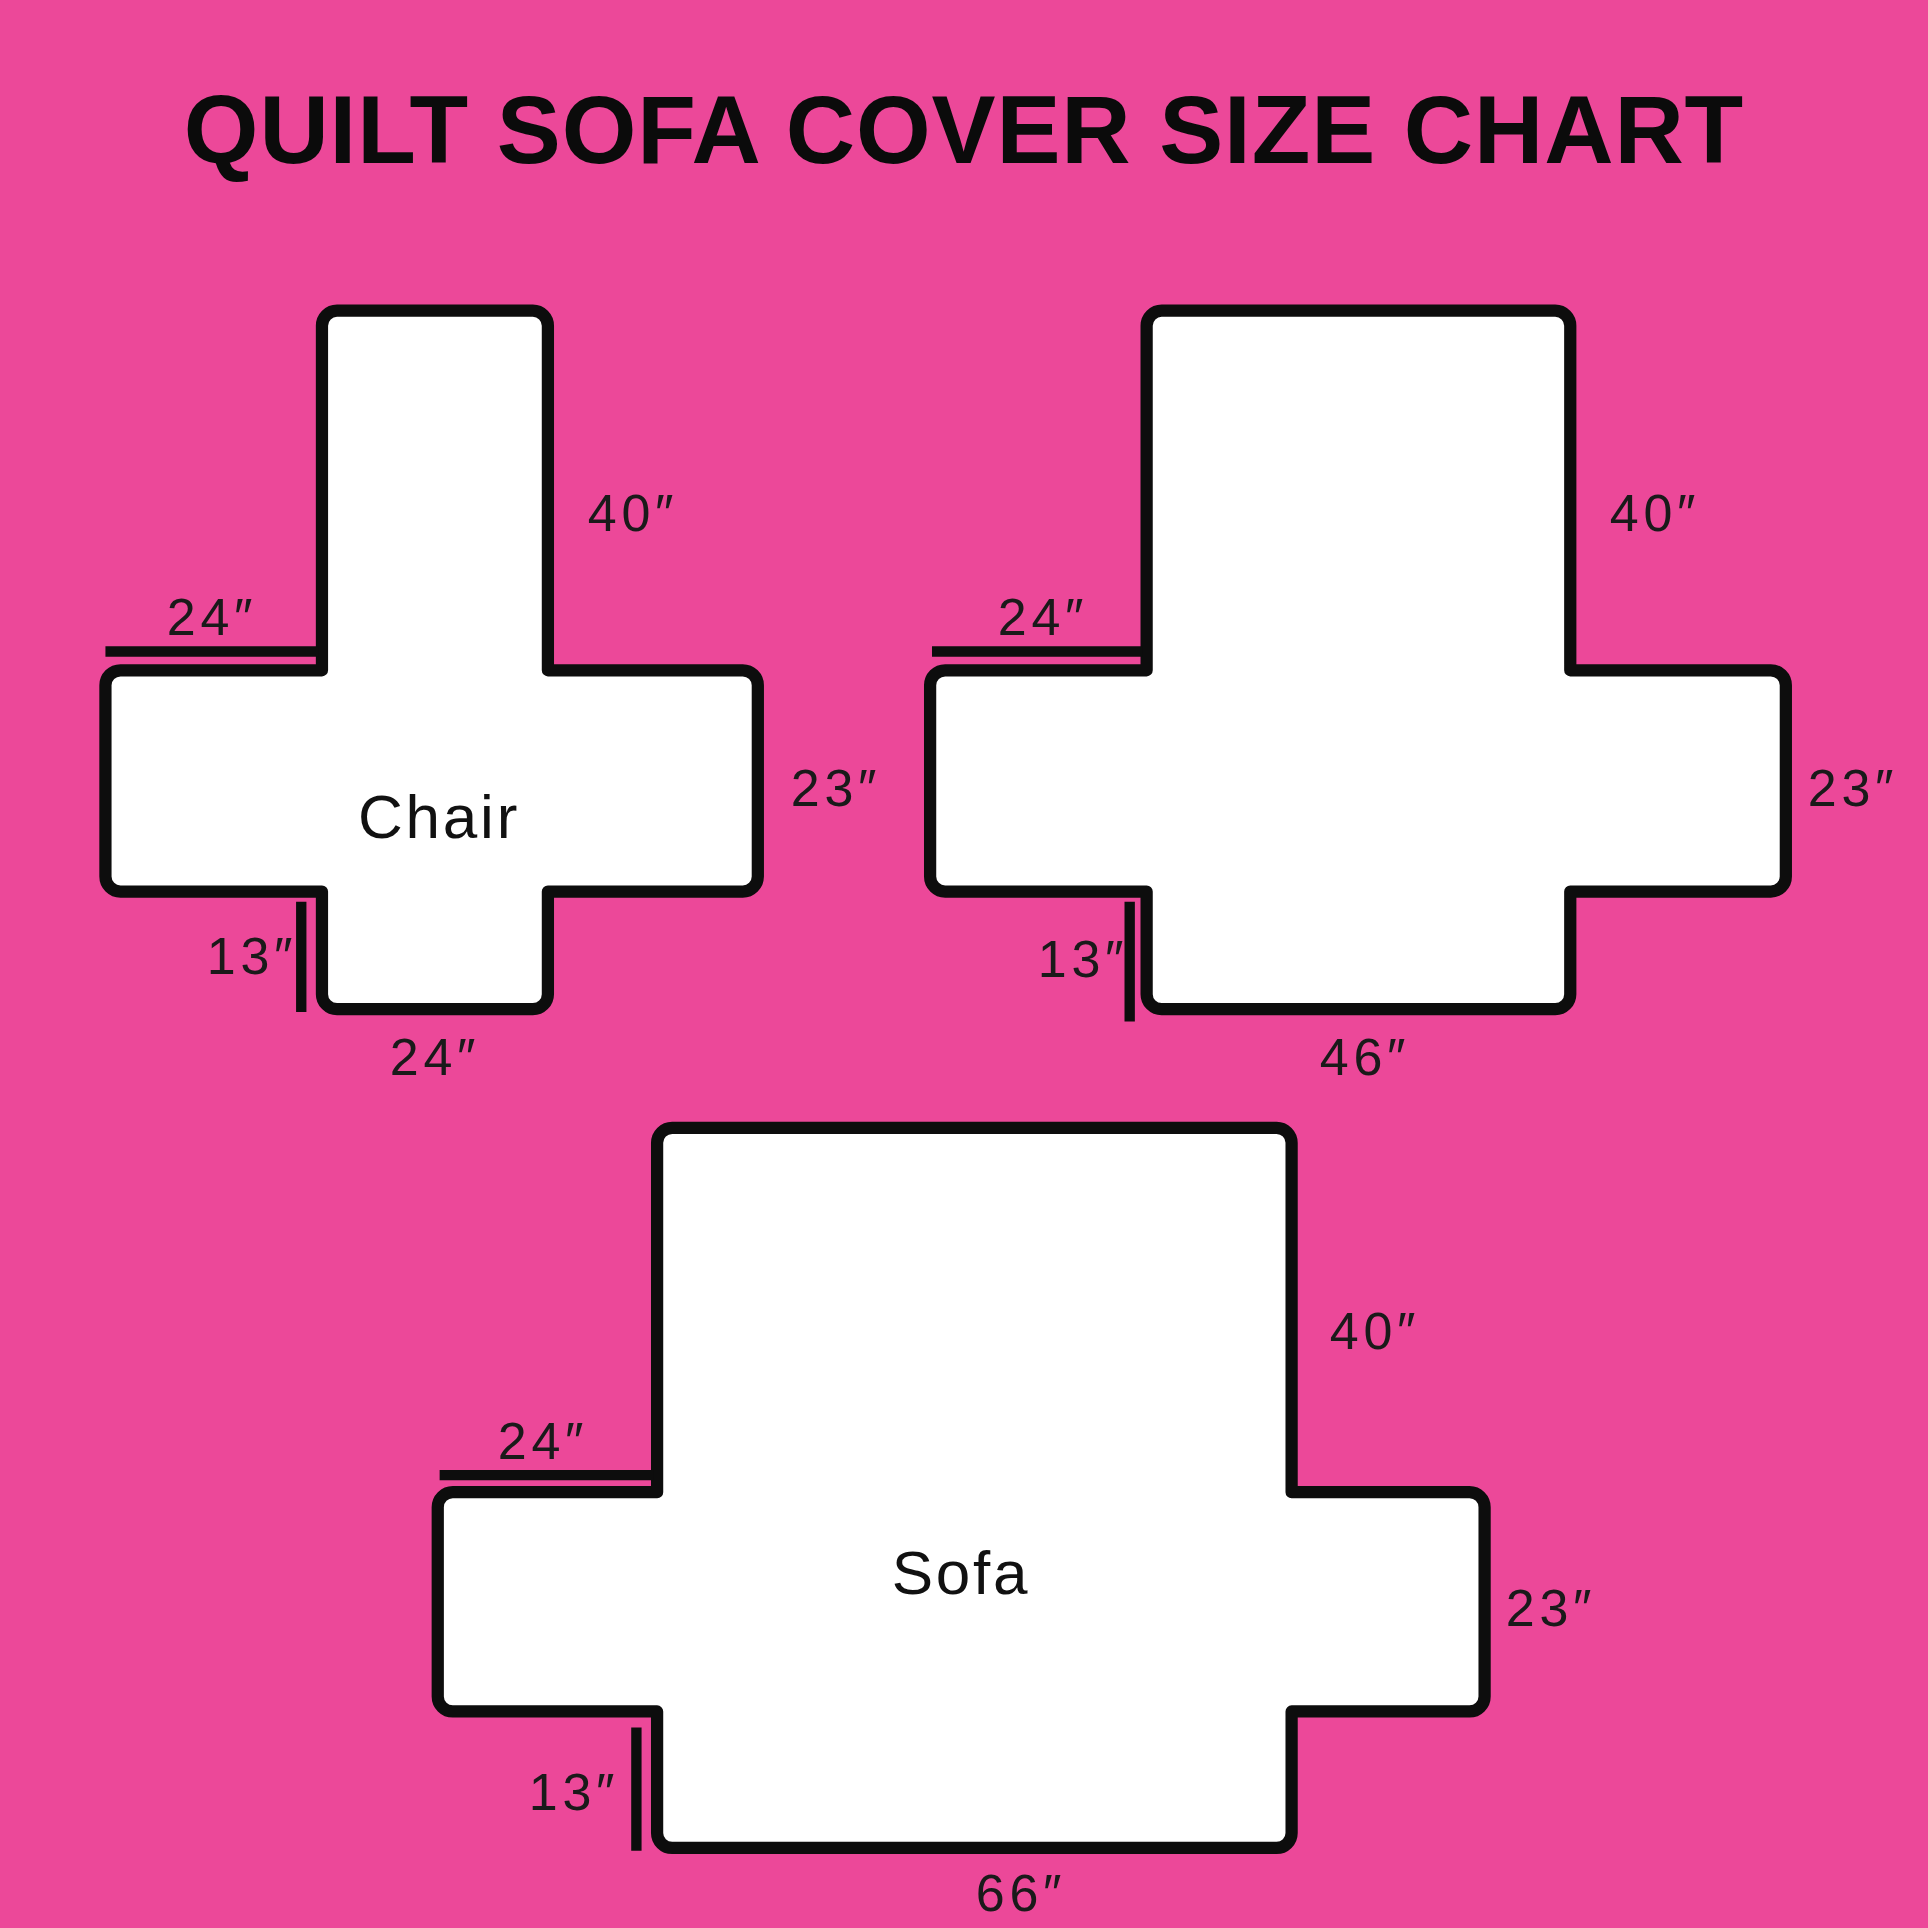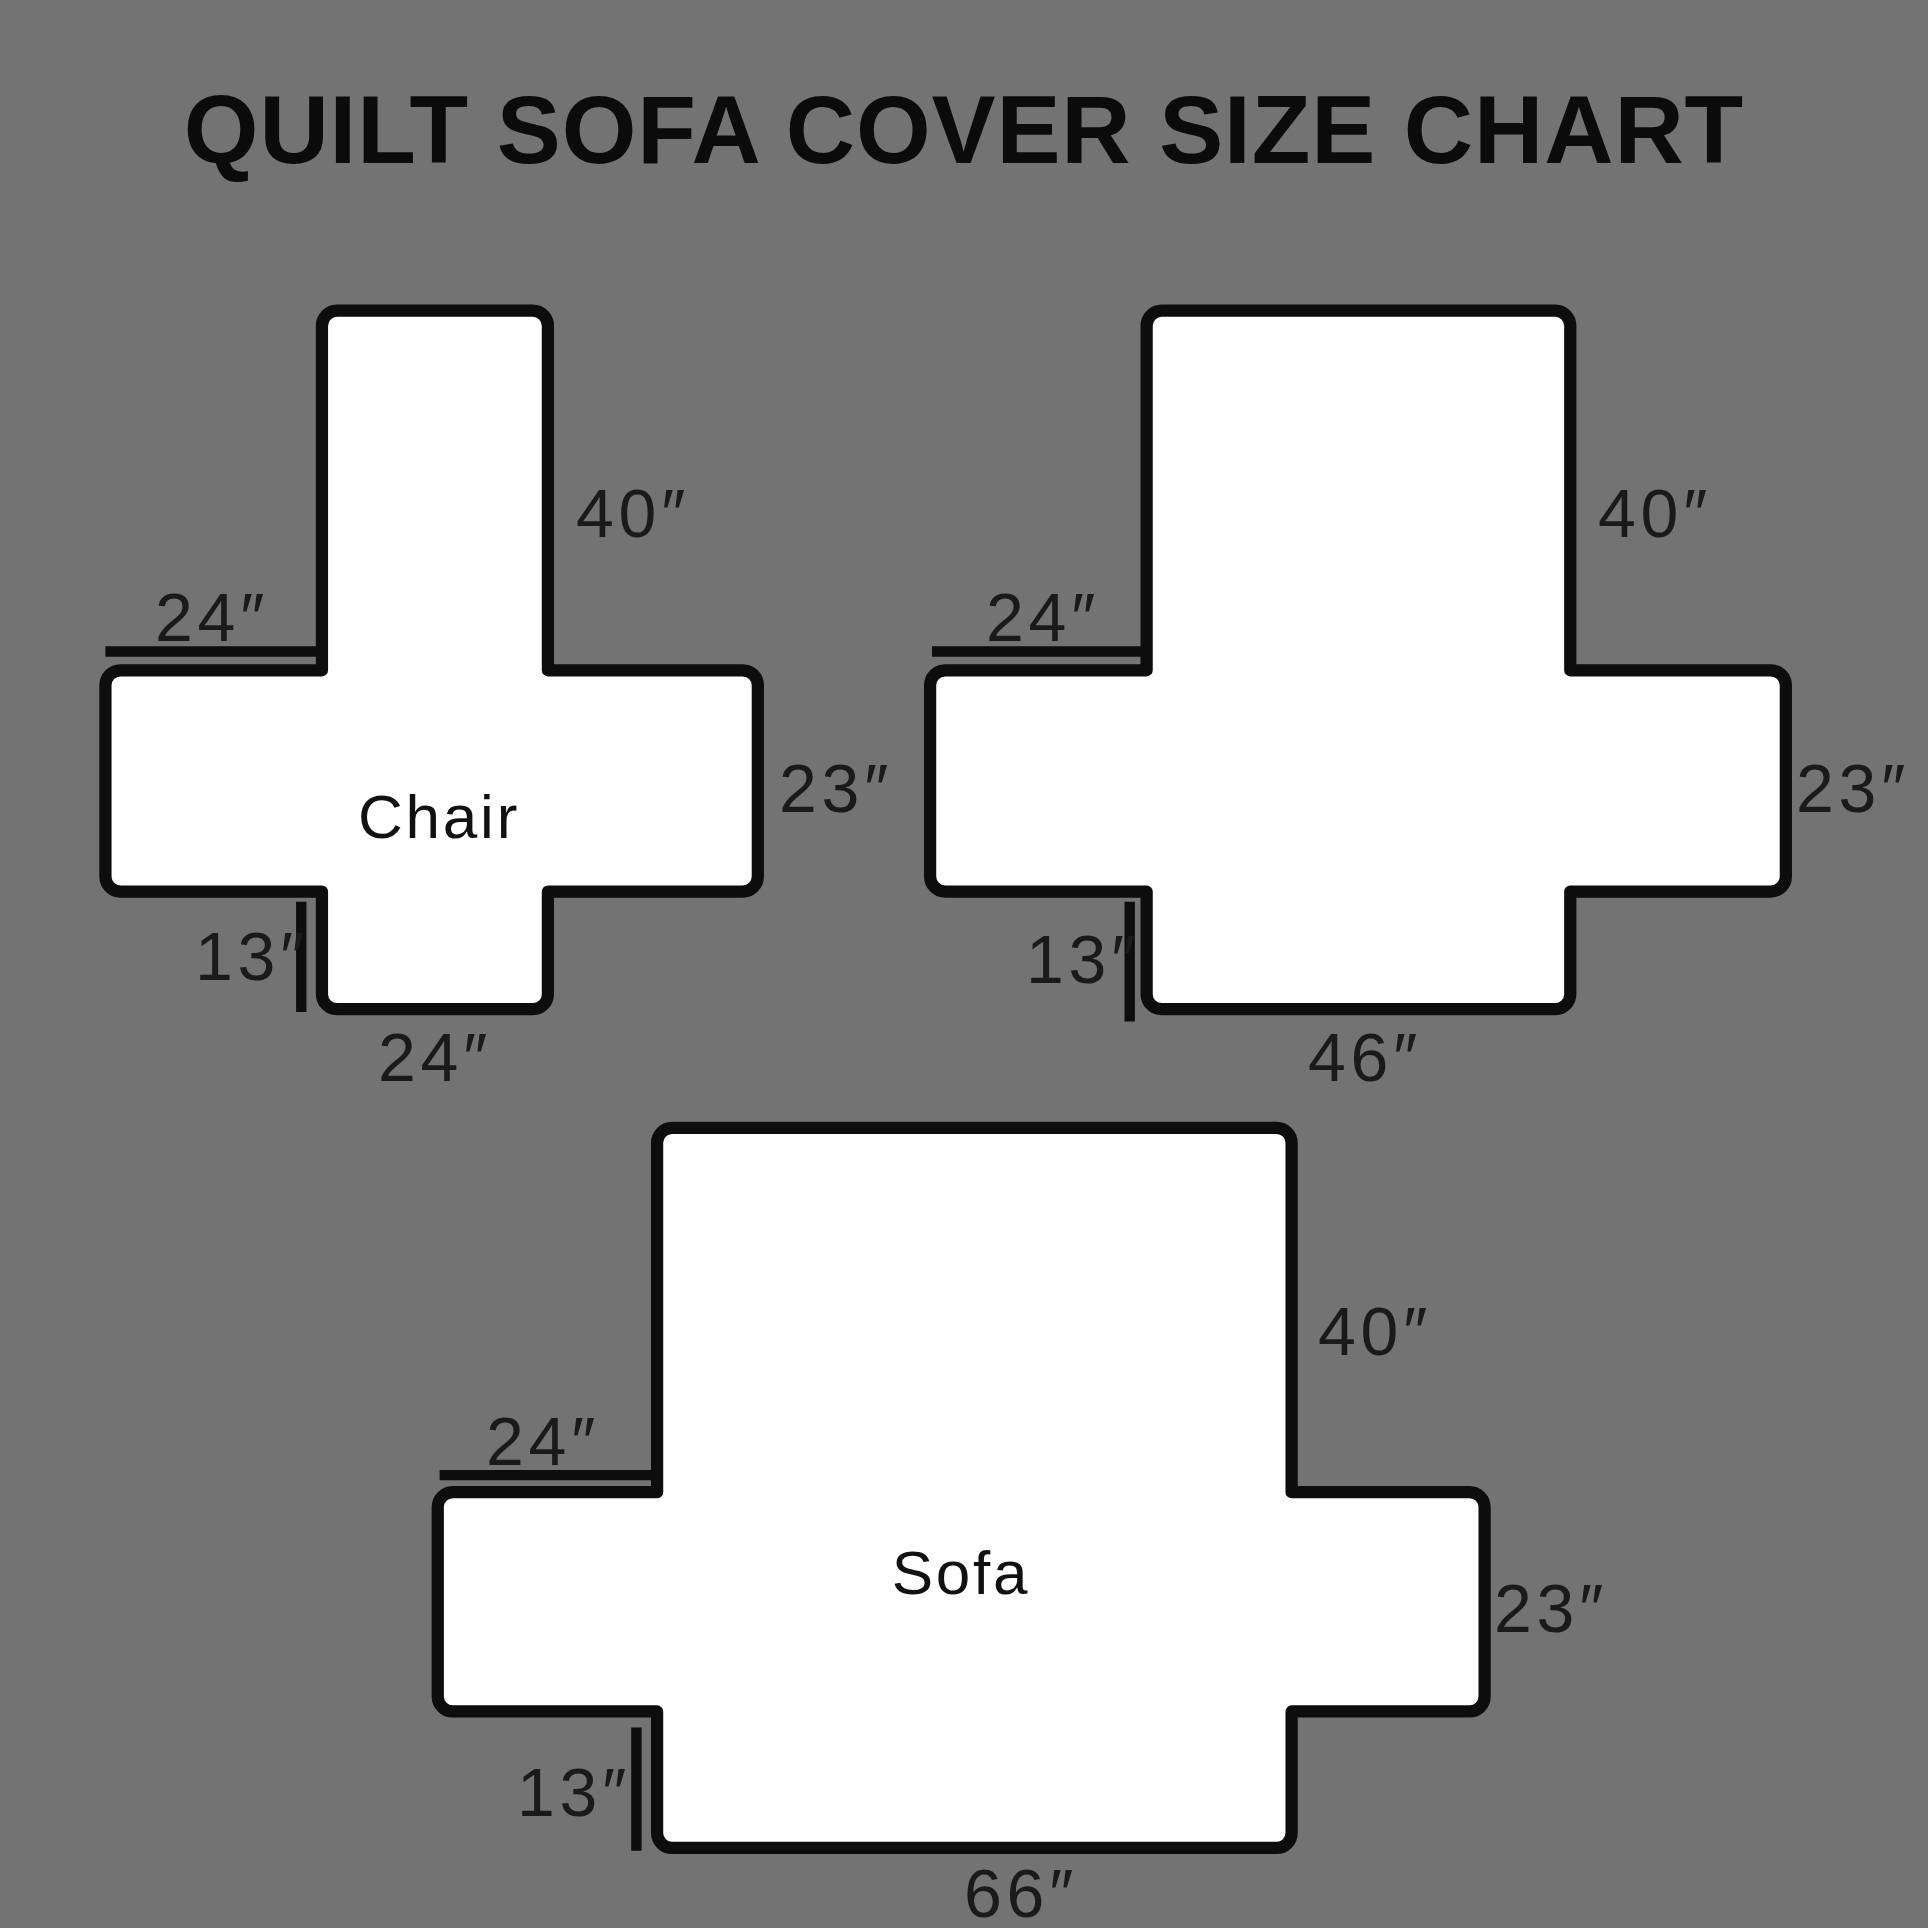--- a/index.html
+++ b/index.html
@@ -1,37 +1,37 @@
 <!DOCTYPE html>
 <html style="font-size:15px"><head>
 <meta charset="utf-8">
 <style>
   html,body{margin:0;padding:0;background:#fff;}
   #stage{
     position:relative;
     width:1928px;height:1928px;
-    background:#737373;
+    background:#ec4899;
     font-family:"Liberation Sans","DejaVu Sans",sans-serif;
     overflow:hidden;
   }
   #outline-svg{position:absolute;left:0;top:0;}
   .page-title{
     position:absolute;
     left:0;top:75px;width:1928px;
     text-align:center;
     font-size:96px;
     font-weight:700;
     letter-spacing:0.9px;
     color:#0b0b0b;
     white-space:nowrap;
   }
   .dim-label{
     position:absolute;
     transform:translate(-50%,-50%);
-    font-size:68px;
+    font-size:52px;
     letter-spacing:4.7px;
     color:#1a1a1a;
     white-space:nowrap;
   }
   .name-label{
     position:absolute;
     transform:translate(-50%,-50%);
     font-size:62px;
     letter-spacing:2.8px;
     color:#111;

